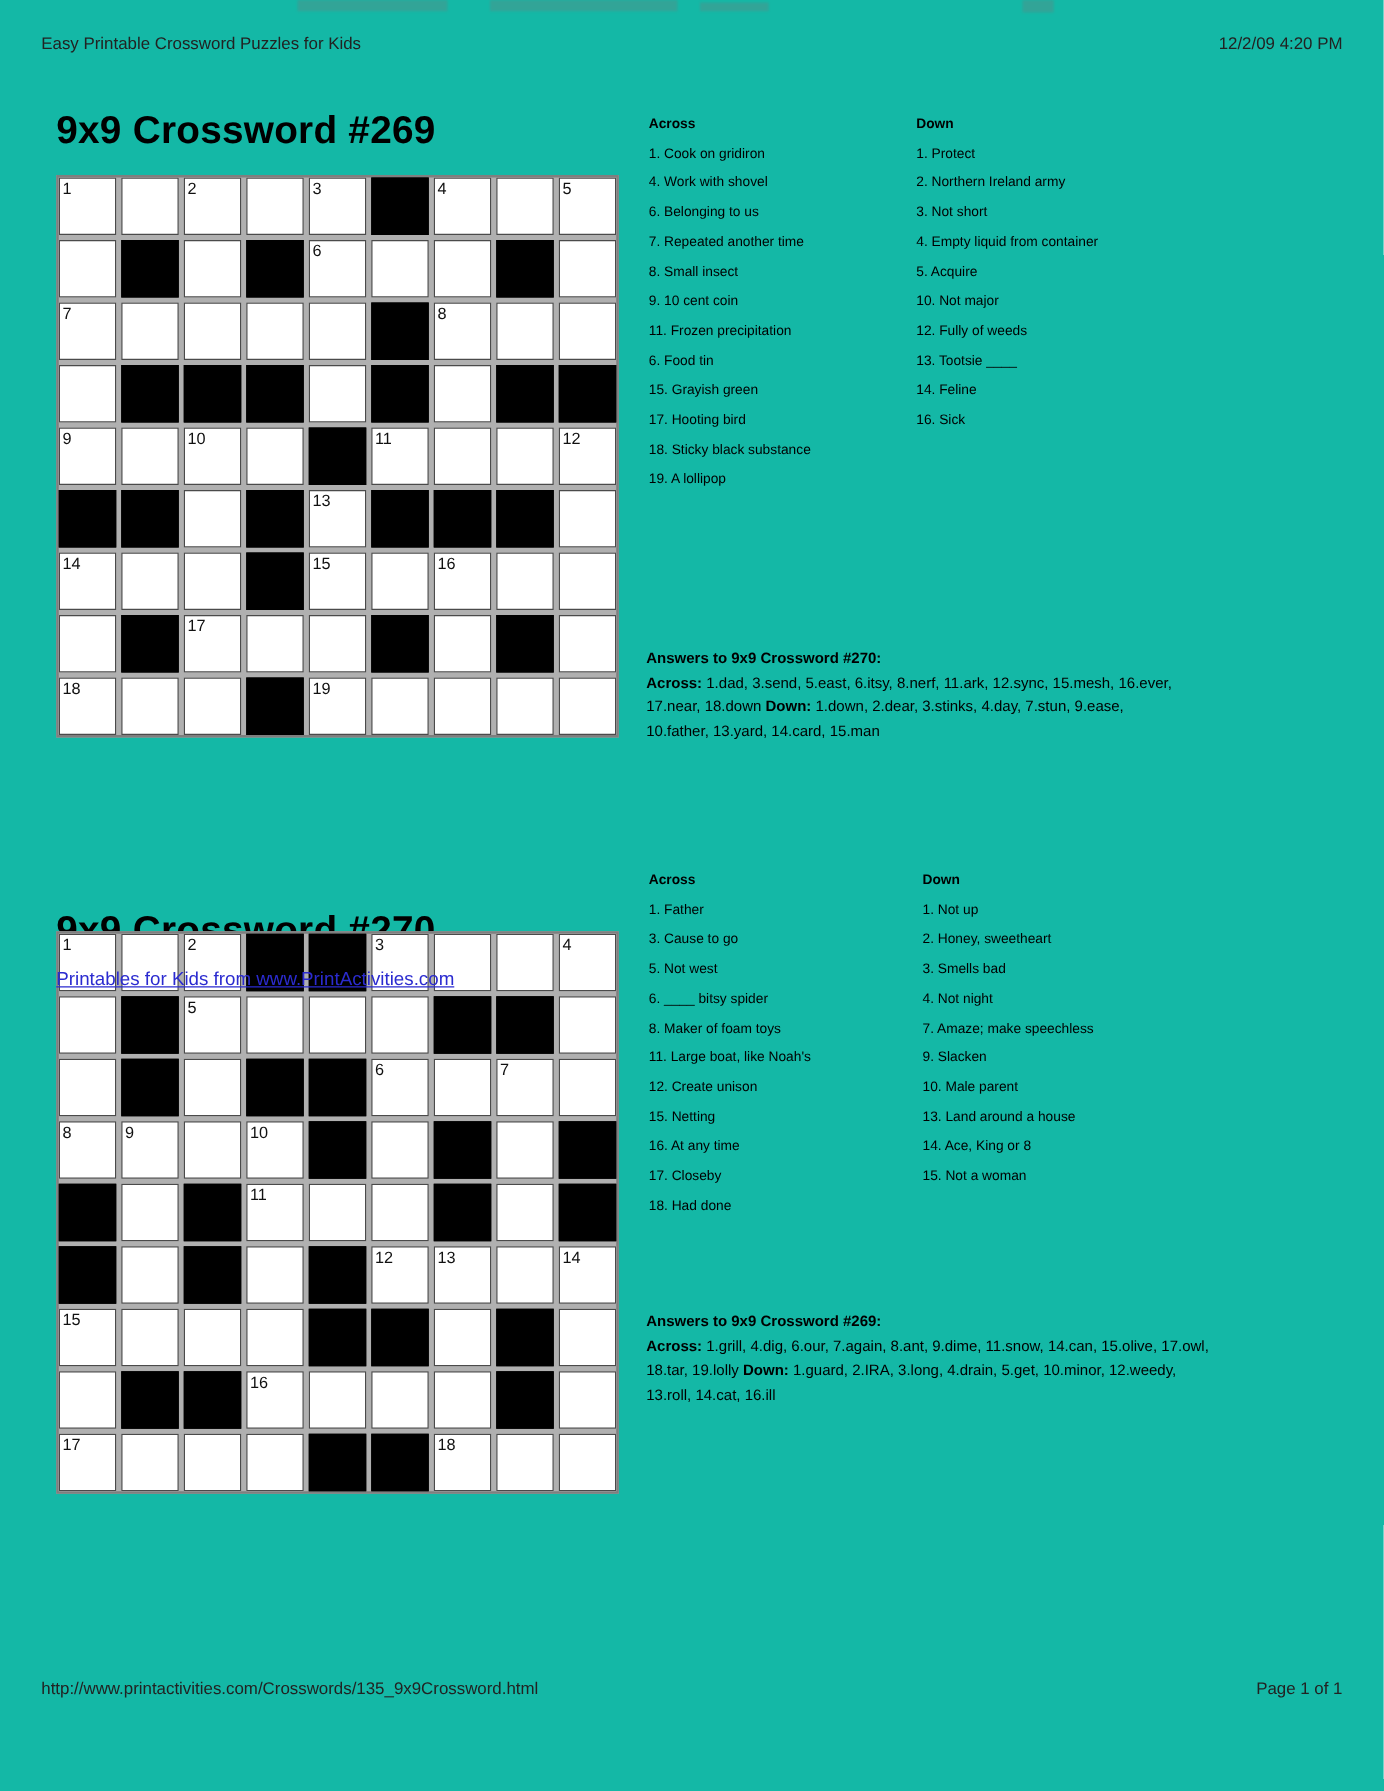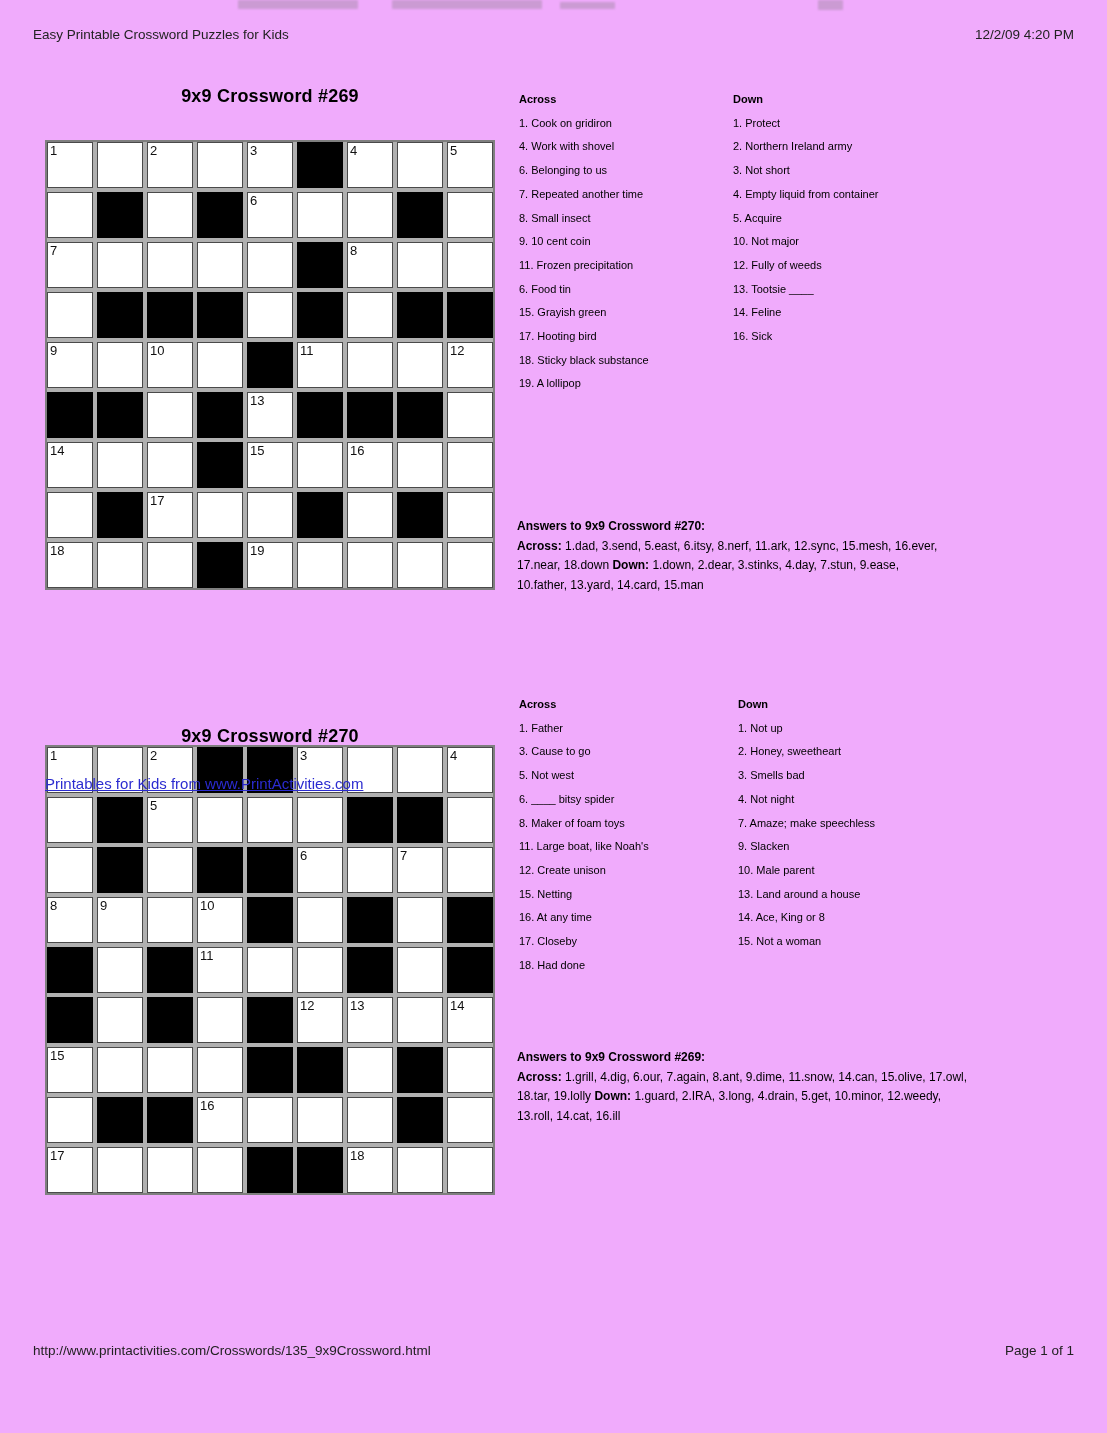--- a/index.html
+++ b/index.html
@@ -1,26 +1,26 @@
 <!DOCTYPE html>
 <html><head>
 <meta charset="utf-8">
 <style>
   html,body{margin:0;padding:0;background:#fff;}
-  #page{position:relative;width:1107px;height:1433px;background:#f0abfc;overflow:hidden;
+  #page{position:relative;width:1107px;height:1433px;background:#14b8a6;overflow:hidden;
         font-family:"Liberation Sans",sans-serif;color:#000;}
   .hdr{position:absolute;top:27px;font-size:13.5px;color:#222;}
   .hdr.left{left:33px;}
   .hdr.right{right:33px;text-align:right;}
   .ftr{position:absolute;top:1343px;font-size:13.5px;color:#222;}
   .ftr.left{left:33px;}
   .ftr.right{right:33px;text-align:right;}
 
-  .puzzle-title{position:absolute;left:45px;width:450px;text-align:center;
-                font-size:18px;font-weight:bold;letter-spacing:0.2px;}
+  .puzzle-title{position:absolute;left:45px;width:450px;
+                font-size:31px;font-weight:bold;letter-spacing:0.2px;}
   #title1{top:86px;}
   #title2{top:692px;margin-top:34px;}
 
   .grid{position:absolute;left:45px;width:446px;height:446px;
         border:2px solid #7f7f7f;background:#b0b0b0;
         display:grid;grid-template-columns:repeat(9,1fr);grid-template-rows:repeat(9,1fr);
         gap:4px;}
   #grid1{top:140px;}
   #grid2{top:745px;}
   .cell{background:#ffffff;border:1px solid #4a4a4a;position:relative;}

